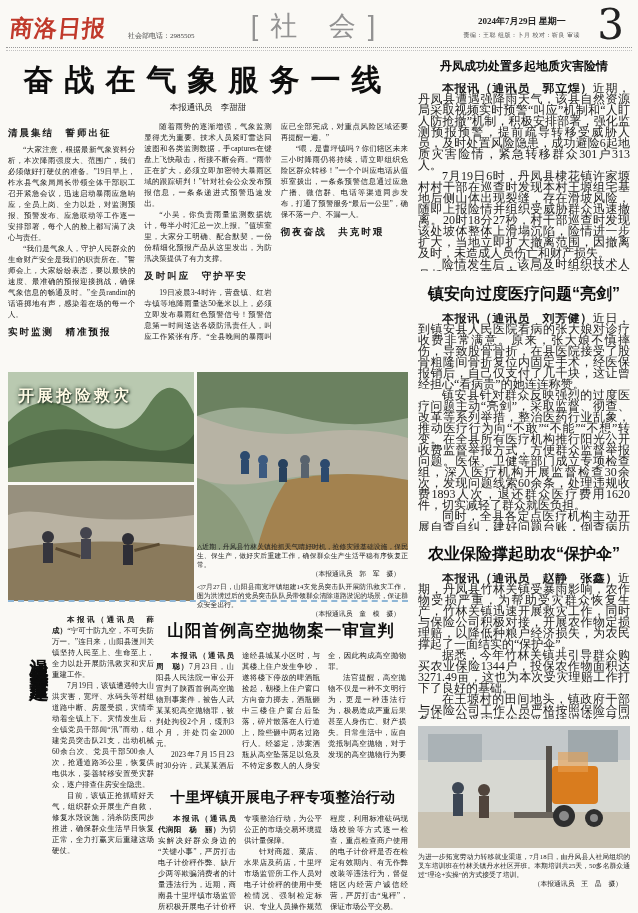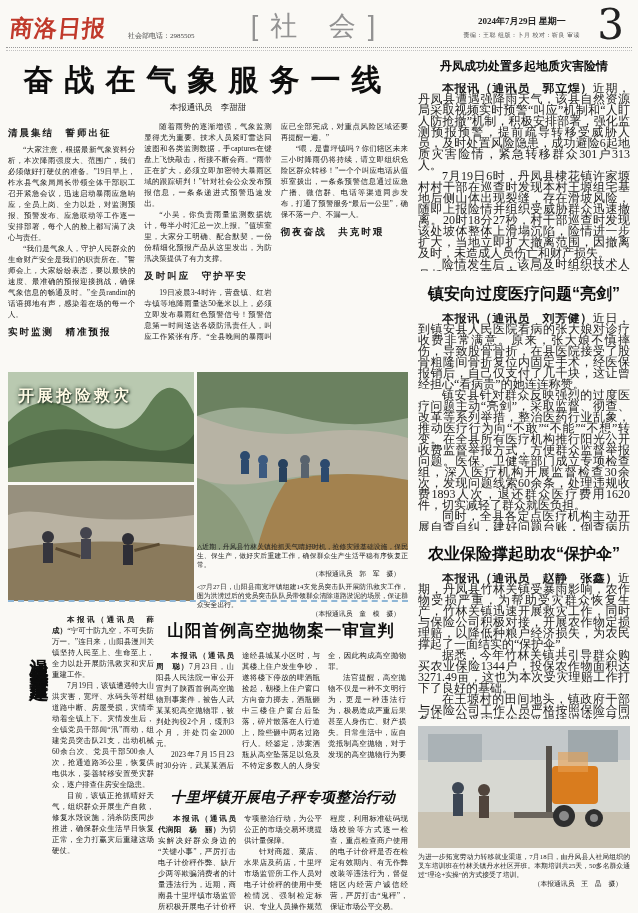--- a/index.html
+++ b/index.html
@@ -50,21 +50,21 @@
         margin-top:30px;height:262px;font-family:"Liberation Sans","DejaVu Sans",sans-serif;color:#0d0d0d;}
   .mankou-body{flex:1;font-size:7.5px;line-height:11px;text-align:justify;overflow:hidden;height:296px;}
   
   .shanyang{position:absolute;top:614px;left:156px;width:250px;}
   .sy-head{text-align:center;font-size:16.5px;font-weight:bold;letter-spacing:1px;margin-top:6px;
         font-family:"Liberation Sans","DejaVu Sans",sans-serif;color:#0d0d0d;white-space:nowrap;}
   .sy-body{margin-top:8px;height:126px;column-count:3;column-gap:8px;column-fill:auto;
         font-size:7.5px;line-height:11px;text-align:justify;overflow:hidden;}
   .shilipin{position:absolute;top:788px;left:158px;width:250px;}
   .sl-head{text-align:center;font-size:14.5px;font-weight:bold;letter-spacing:.5px;
-        font-family:"Liberation Sans","DejaVu Sans",sans-serif;color:#0d0d0d;white-space:nowrap;font-style:italic;}
+        font-family:"Liberation Sans","DejaVu Sans",sans-serif;color:#0d0d0d;white-space:nowrap;}
   .sl-body{margin-top:6px;height:108px;column-count:3;column-gap:8px;column-fill:auto;
         font-size:7.5px;line-height:11px;text-align:justify;overflow:hidden;}
   
   .right-col{position:absolute;left:418px;top:58px;width:212px;}
   .ra-head{text-align:center;font-weight:bold;font-family:"Liberation Sans","DejaVu Sans",sans-serif;
         color:#0d0d0d;white-space:nowrap;}
   .ra1-head{font-size:12px;}
   .ra2-head{font-size:16px;margin-top:13px;}
   .ra3-head{font-size:16px;margin-top:13px;}
   .ra-body{margin-top:8px;font-size:12px;line-height:11px;text-align:justify;overflow:hidden;}

